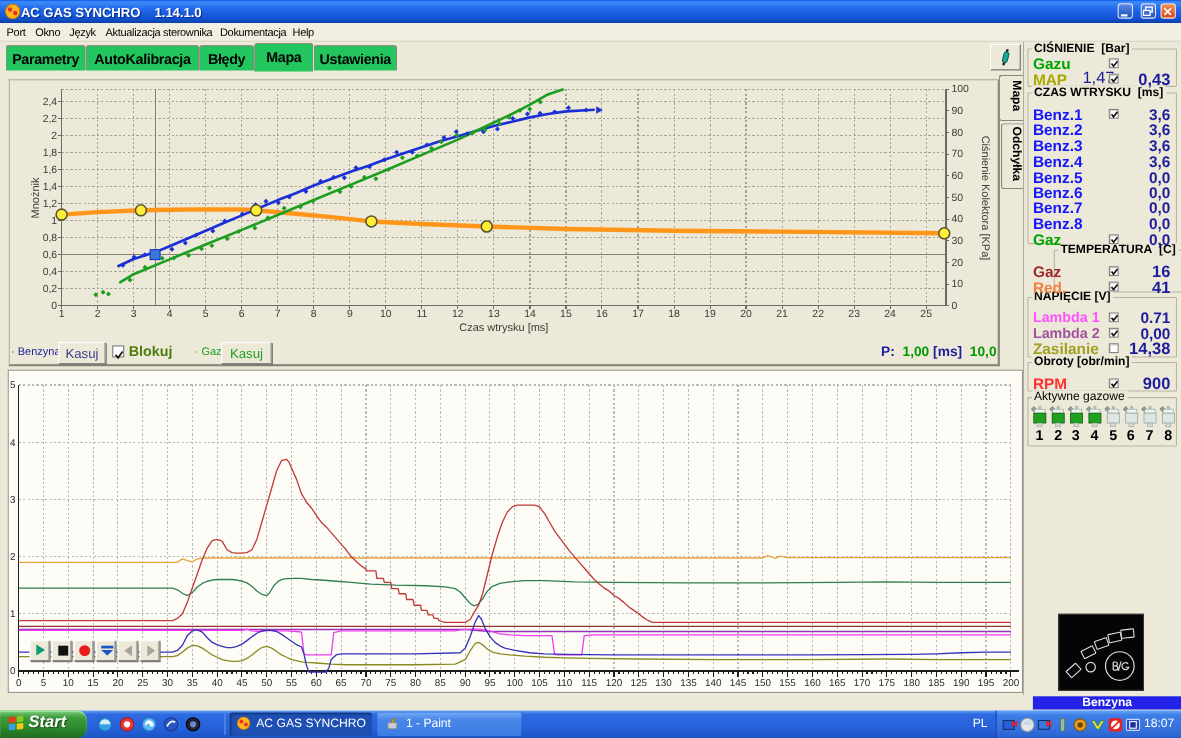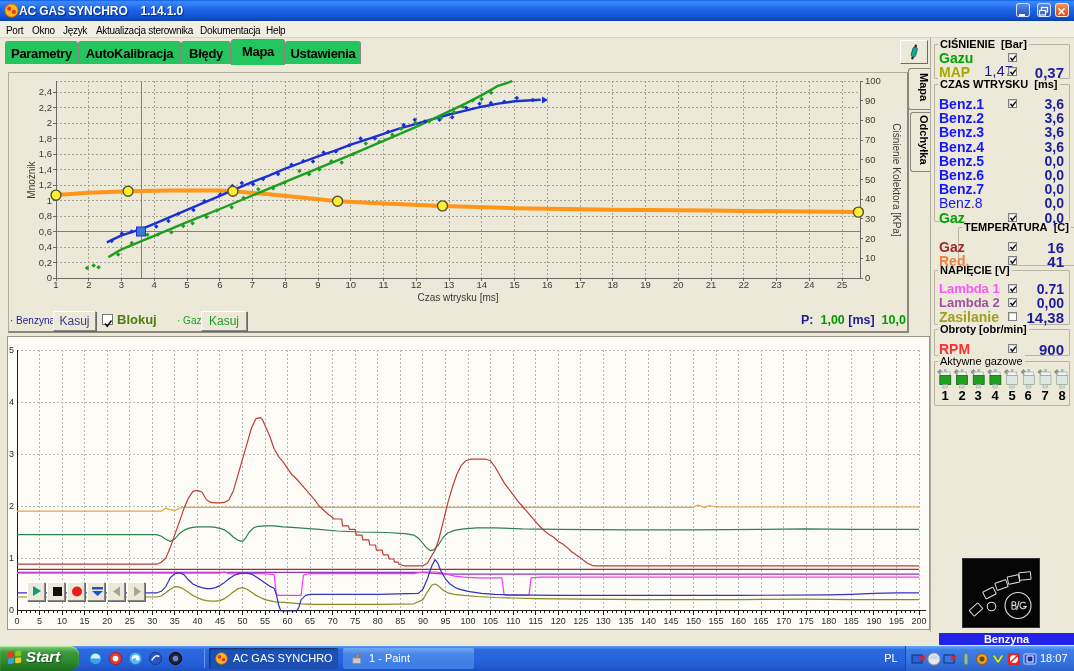--- a/index.html
+++ b/index.html
@@ -327,21 +327,21 @@
         <path d="M1.5 3.8 l1.8 2.4 3.6 -4.6" stroke="#111" stroke-width="1.5" fill="none"></path>
       </svg>
     </div>
     <div style="position:absolute;left:984px;top:62px;width:80px;z-index:2;font-size:15px;font-weight:normal;color:#1c1c9c">1,47</div>
     <div style="position:absolute;left:939px;top:64px;font-size:14px;z-index:2;font-weight:bold;color:#a8a800;white-space:nowrap">MAP</div>
     <div style="position:absolute;left:1008px;top:67px;width:9px;height:9px;z-index:2;background:#fff;border:1px solid #808080;box-shadow:inset 1px 1px 0 #d8d6ca">
       <svg width="8" height="8" style="position:absolute;left:0;top:0">
         <path d="M1.5 3.8 l1.8 2.4 3.6 -4.6" stroke="#111" stroke-width="1.5" fill="none"></path>
       </svg>
     </div>
-    <div style="position:absolute;left:984px;top:64px;width:80px;text-align:right;z-index:2;font-size:15px;font-weight:bold;color:#1c1c9c">0,37</div>
+    <div style="position:absolute;left:984px;top:64px;width:80px;text-align:right;z-index:2;font-size:15px;font-weight:bold;color:#1c1c9c">0,43</div>
     <div style="position:absolute;left:934px;top:84px;width:136px;height:138px;border:1px solid #b9b5a2;border-radius:1px">
       <span style="position:absolute;left:3px;top:-7px;background:#ece9d8;padding:0 2px;font-size:11px;font-weight:bold;color:#000;white-space:nowrap">CZAS WTRYSKU&nbsp; [ms]</span>
     </div>
     <div style="position:absolute;left:939px;top:96.0px;font-size:14px;z-index:2;font-weight:bold;color:#1414ff;white-space:nowrap">Benz.1</div>
     <div style="position:absolute;left:1008px;top:99.0px;width:9px;height:9px;z-index:2;background:#fff;border:1px solid #808080;box-shadow:inset 1px 1px 0 #d8d6ca">
       <svg width="8" height="8" style="position:absolute;left:0;top:0">
         <path d="M1.5 3.8 l1.8 2.4 3.6 -4.6" stroke="#111" stroke-width="1.5" fill="none"></path>
       </svg>
     </div>
     <div style="position:absolute;left:984px;top:96.0px;width:80px;text-align:right;z-index:2;font-size:14px;font-weight:bold;color:#1c1c9c">3,6</div>
@@ -350,21 +350,21 @@
     <div style="position:absolute;left:939px;top:124.4px;font-size:14px;z-index:2;font-weight:bold;color:#1414ff;white-space:nowrap">Benz.3</div>
     <div style="position:absolute;left:984px;top:124.4px;width:80px;text-align:right;z-index:2;font-size:14px;font-weight:bold;color:#1c1c9c">3,6</div>
     <div style="position:absolute;left:939px;top:138.6px;font-size:14px;z-index:2;font-weight:bold;color:#1414ff;white-space:nowrap">Benz.4</div>
     <div style="position:absolute;left:984px;top:138.6px;width:80px;text-align:right;z-index:2;font-size:14px;font-weight:bold;color:#1c1c9c">3,6</div>
     <div style="position:absolute;left:939px;top:152.8px;font-size:14px;z-index:2;font-weight:bold;color:#1414ff;white-space:nowrap">Benz.5</div>
     <div style="position:absolute;left:984px;top:152.8px;width:80px;text-align:right;z-index:2;font-size:14px;font-weight:bold;color:#1c1c9c">0,0</div>
     <div style="position:absolute;left:939px;top:167.0px;font-size:14px;z-index:2;font-weight:bold;color:#1414ff;white-space:nowrap">Benz.6</div>
     <div style="position:absolute;left:984px;top:167.0px;width:80px;text-align:right;z-index:2;font-size:14px;font-weight:bold;color:#1c1c9c">0,0</div>
     <div style="position:absolute;left:939px;top:181.2px;font-size:14px;z-index:2;font-weight:bold;color:#1414ff;white-space:nowrap">Benz.7</div>
     <div style="position:absolute;left:984px;top:181.2px;width:80px;text-align:right;z-index:2;font-size:14px;font-weight:bold;color:#1c1c9c">0,0</div>
-    <div style="position:absolute;left:939px;top:195.39999999999998px;font-size:14px;z-index:2;font-weight:normal;color:#1414ff;white-space:nowrap">Benz.8</div>
+    <div style="position:absolute;left:939px;top:195.39999999999998px;font-size:14px;z-index:2;font-weight:bold;color:#1414ff;white-space:nowrap">Benz.8</div>
     <div style="position:absolute;left:984px;top:195.39999999999998px;width:80px;text-align:right;z-index:2;font-size:14px;font-weight:bold;color:#1c1c9c">0,0</div>
     <div style="position:absolute;left:939px;top:209.6px;font-size:14px;z-index:2;font-weight:bold;color:#00a400;white-space:nowrap">Gaz</div>
     <div style="position:absolute;left:1008px;top:212.6px;width:9px;height:9px;z-index:2;background:#fff;border:1px solid #808080;box-shadow:inset 1px 1px 0 #d8d6ca">
       <svg width="8" height="8" style="position:absolute;left:0;top:0">
         <path d="M1.5 3.8 l1.8 2.4 3.6 -4.6" stroke="#111" stroke-width="1.5" fill="none"></path>
       </svg>
     </div>
     <div style="position:absolute;left:984px;top:209.6px;width:80px;text-align:right;z-index:2;font-size:14px;font-weight:bold;color:#1c1c9c">0,0</div>
     <div style="position:absolute;left:958px;top:227px;width:136px;height:39px;border:1px solid #b9b5a2;border-radius:1px">
       <span style="position:absolute;left:3px;top:-7px;background:#ece9d8;padding:0 2px;font-size:11px;font-weight:bold;color:#000;white-space:nowrap">TEMPERATURA&nbsp; [C]</span>

